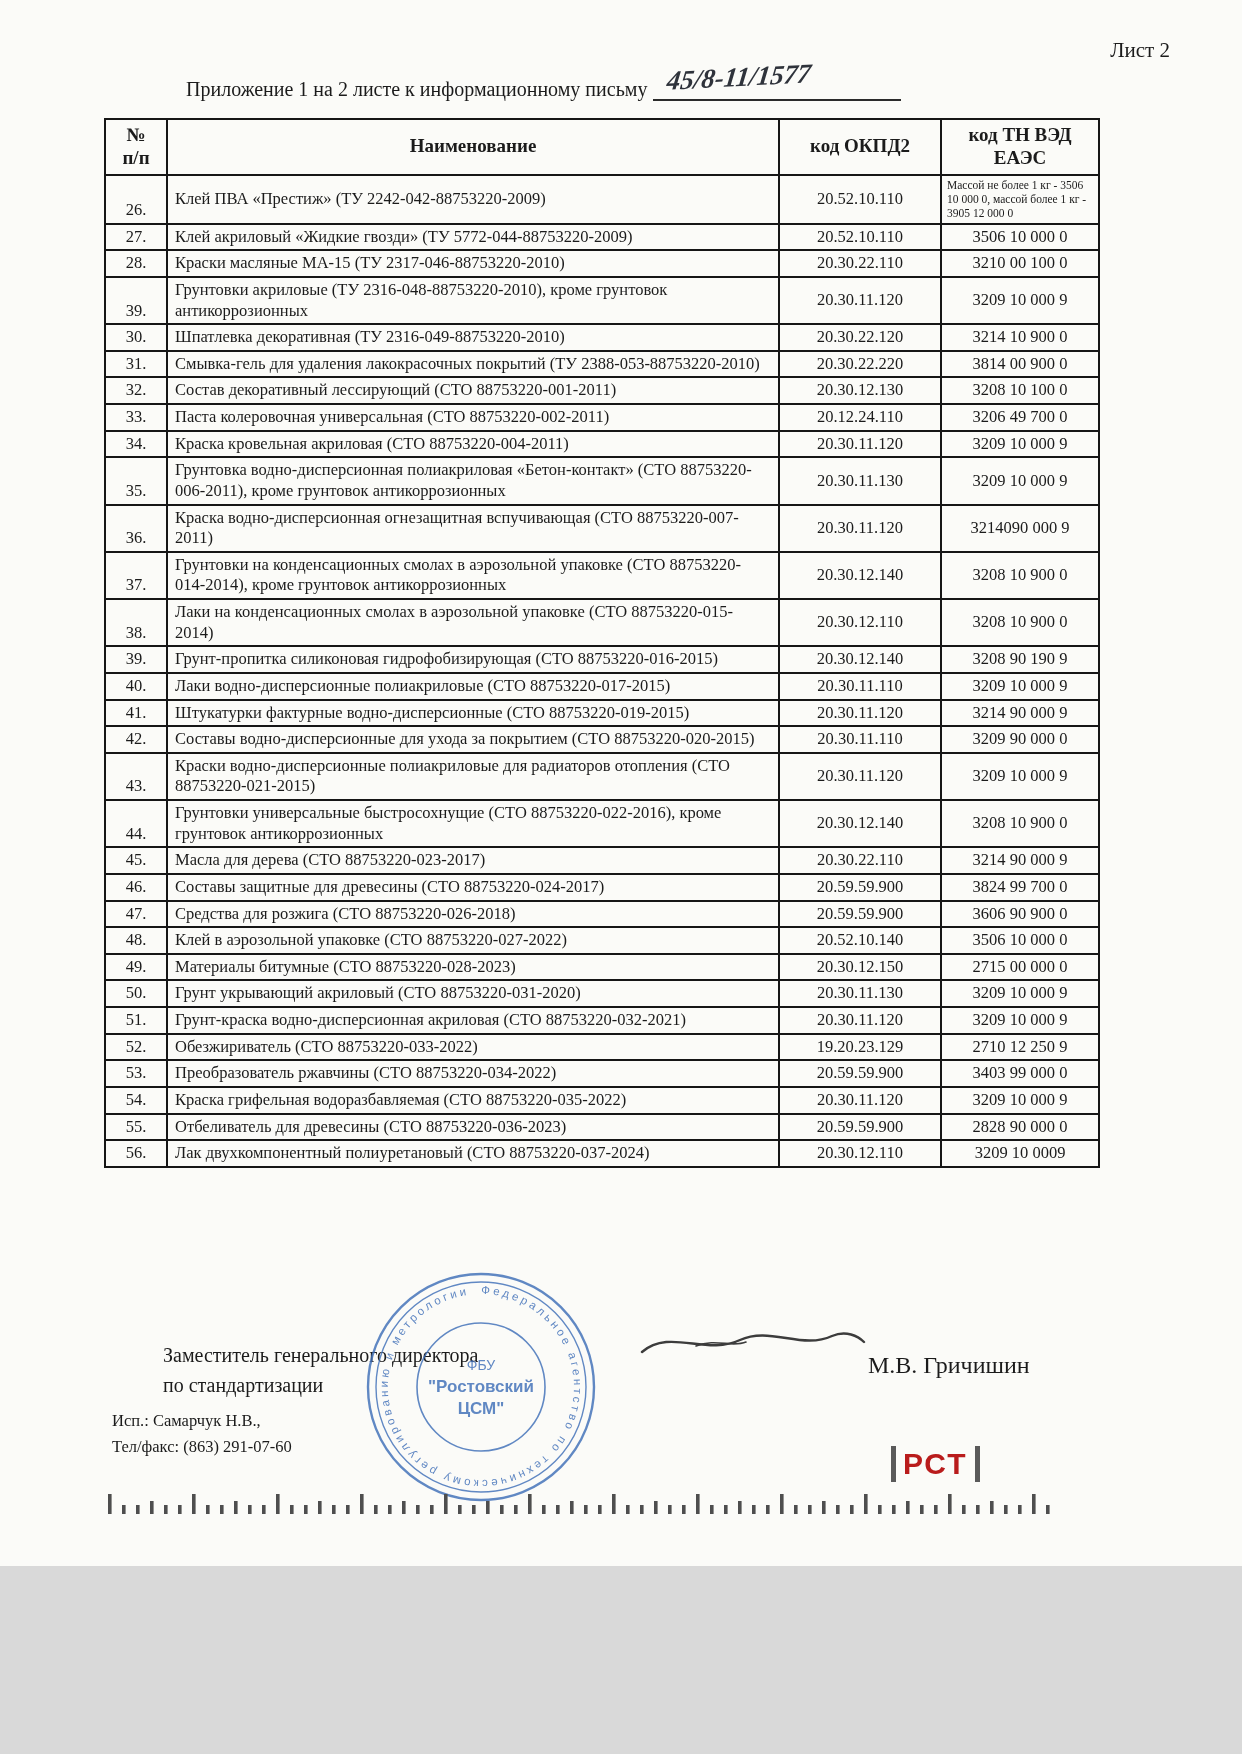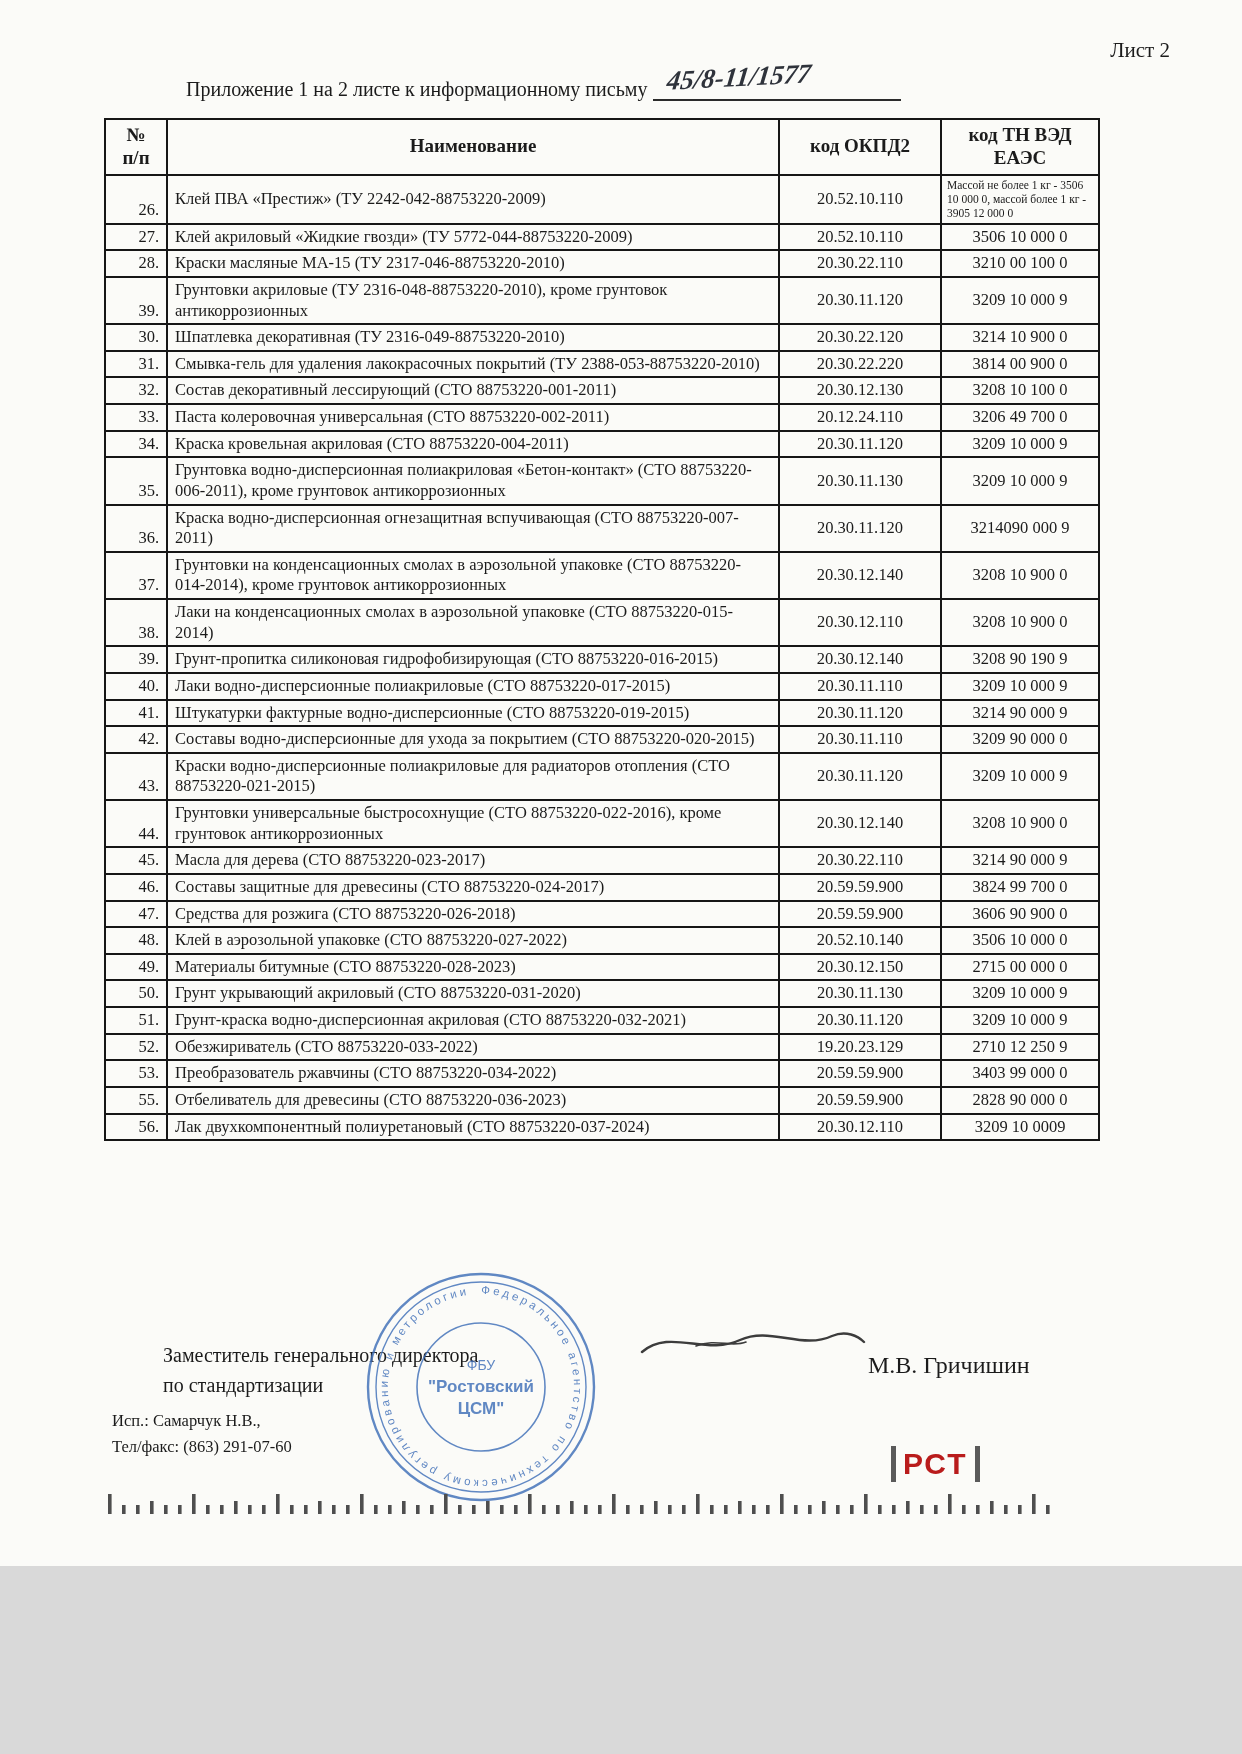--- a/index.html
+++ b/index.html
@@ -21,21 +21,21 @@
   table.doc th, table.doc td{border:2px solid #161616;}
   table.doc th{
     font-size:19px;font-weight:bold;text-align:center;vertical-align:middle;
     white-space:pre-line;padding:4px 4px;line-height:1.2;
   }
   th.h-num{width:52px;}
   th.h-name{width:602px;}
   th.h-okpd{width:152px;}
   th.h-tnved{width:148px;}
   td{padding:2px 7px;font-size:16.5px;line-height:1.25;}
-  td.c-num{vertical-align:bottom;text-align:right;}
+  td.c-num{vertical-align:bottom;text-align:center;}
   td.c-name{vertical-align:middle;text-align:left;}
   td.c-okpd{vertical-align:middle;text-align:center;}
   td.c-tnved{vertical-align:middle;text-align:center;padding-left:7px;}
   td.c-tnved.small{font-size:11.5px;text-align:left;line-height:1.25;padding:2px 5px;}
 
   .signatory{position:absolute;left:163px;top:1340px;font-size:20px;line-height:1.5;}
   .signer-name{position:absolute;left:868px;top:1352px;font-size:24px;}
   .executor{position:absolute;left:112px;top:1408px;font-size:16.5px;line-height:1.55;}
 
   .stamp{position:absolute;left:362px;top:1268px;width:238px;height:238px;opacity:.82;pointer-events:none;}
@@ -232,20 +232,26 @@
       <td class="c-num">52.</td>
       <td class="c-name">Обезжириватель (СТО 88753220-033-2022)</td>
       <td class="c-okpd">19.20.23.129</td>
       <td class="c-tnved">2710 12 250 9</td>
     </tr>
         <tr>
       <td class="c-num">53.</td>
       <td class="c-name">Преобразователь ржавчины (СТО 88753220-034-2022)</td>
       <td class="c-okpd">20.59.59.900</td>
       <td class="c-tnved">3403 99 000 0</td>
+    </tr>
+        <tr>
+      <td class="c-num">54.</td>
+      <td class="c-name">Краска грифельная водоразбавляемая (СТО 88753220-035-2022)</td>
+      <td class="c-okpd">20.30.11.120</td>
+      <td class="c-tnved">3209 10 000 9</td>
     </tr>
         <tr>
       <td class="c-num">55.</td>
       <td class="c-name">Отбеливатель для древесины (СТО 88753220-036-2023)</td>
       <td class="c-okpd">20.59.59.900</td>
       <td class="c-tnved">2828 90 000 0</td>
     </tr>
         <tr>
       <td class="c-num">56.</td>
       <td class="c-name">Лак двухкомпонентный полиуретановый (СТО 88753220-037-2024)</td>

